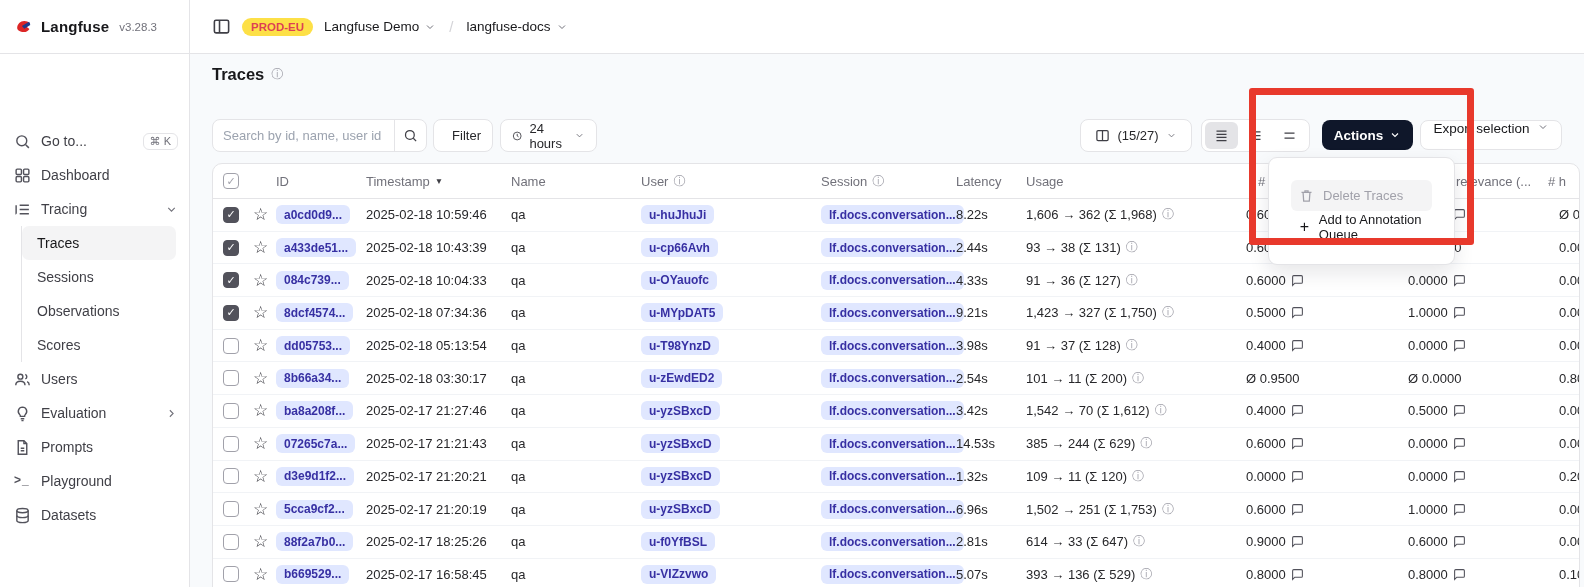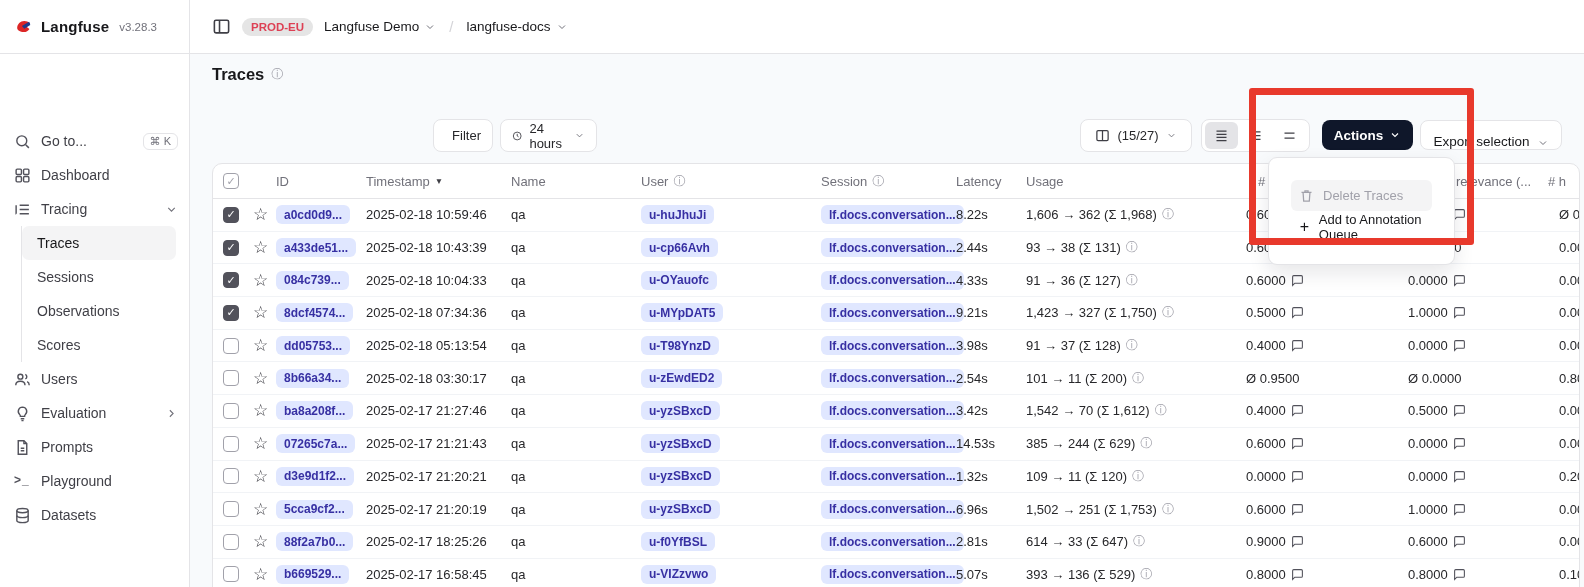--- a/index.html
+++ b/index.html
@@ -21,21 +21,21 @@
   .nav-item .spacer{flex:1;}
   .kbd{border:1px solid #e4e4e7;border-radius:6px;font-size:11px;color:#71717a;padding:1px 6px;background:#fff;}
   .subtree{margin-left:21px;border-left:1px solid #e4e4e7;padding-left:0;}
   .sub-item{height:34px;display:flex;align-items:center;font-size:14px;color:#3f3f46;padding-left:15px;margin-right:14px;cursor:pointer;}
   .sub-item.active{background:#f4f4f5;border-radius:7px;color:#18181b;font-weight:500;}
   .term-ic{font-size:12px;font-weight:700;color:#52525b;letter-spacing:1px;width:17px;}
 
   
   #topnav{position:absolute;left:190px;top:0;width:1394px;height:54px;background:#fff;border-bottom:1px solid #e4e4e7;
     display:flex;align-items:center;padding-left:22px;gap:11px;box-sizing:border-box;}
-  .env-badge{background:#e5e5e5;color:#dd4054;font-size:11.5px;font-weight:600;border-radius:999px;padding:3px 9px;}
+  .env-badge{background:#fde047;color:#dd4054;font-size:11.5px;font-weight:600;border-radius:999px;padding:3px 9px;}
   .crumb{font-size:13.5px;font-weight:500;color:#18181b;display:flex;align-items:center;gap:5px;cursor:pointer;}
   .chev{color:#71717a;}
   .slash{color:#d4d4d8;font-size:15px;margin:0 2px;}
 
   
   #main{position:absolute;left:190px;top:54px;width:1394px;height:533px;background:#f8fafc;overflow:hidden;}
   #page-title{position:absolute;left:22px;top:11px;font-size:16.5px;font-weight:700;color:#18181b;display:flex;align-items:center;gap:7px;}
   .info{color:#a1a1aa;font-size:12px;font-weight:400;}
 
   .btn{position:absolute;height:33px;background:#fff;border:1px solid #e4e4e7;border-radius:8px;display:flex;align-items:center;
@@ -46,21 +46,21 @@
   #search-btn{width:31px;border-left:1px solid #e4e4e7;display:flex;align-items:center;justify-content:center;color:#3f3f46;cursor:pointer;}
 
   #toggle-group{position:absolute;left:1011px;top:65px;width:109px;height:33px;background:#fff;border:1px solid #e4e4e7;border-radius:8px;
     display:flex;align-items:center;justify-content:space-between;padding:0 3px;box-sizing:border-box;}
   .tg-btn{width:33px;height:27px;border-radius:6px;display:flex;align-items:center;justify-content:center;color:#3f3f46;cursor:pointer;}
   .tg-btn.selected{background:#e4e4e7;}
 
   #actions-btn{position:absolute;left:1132px;top:66px;width:91px;height:30px;background:#0f172a;border-radius:8px;color:#fff;
     display:flex;align-items:center;justify-content:center;gap:6px;font-size:13.5px;font-weight:600;cursor:pointer;}
   #export-btn{position:absolute;left:1230px;top:66px;width:142px;height:30px;background:#fff;border:1px solid #e4e4e7;border-radius:8px;
-    display:flex;align-items:flex-end;justify-content:center;gap:7px;font-size:13.5px;color:#18181b;box-sizing:border-box;cursor:pointer;}
+    display:flex;align-items:flex-start;justify-content:center;gap:7px;font-size:13.5px;color:#18181b;box-sizing:border-box;cursor:pointer;}
 
   
   #table{position:absolute;left:22px;top:109px;width:1368px;height:430px;background:#fff;border:1px solid #e4e4e7;
     border-radius:10px 10px 0 0;box-sizing:border-box;overflow:hidden;}
   #thead{position:relative;height:34px;border-bottom:1px solid #e4e4e7;}
   .hcell{position:absolute;top:0;height:34px;display:flex;align-items:center;gap:5px;font-size:13px;color:#71717a;font-weight:500;white-space:nowrap;}
   .sortarrow{font-size:8.5px;color:#3f3f46;}
   .trow{position:relative;height:32.7px;border-bottom:1px solid #f1f3f6;box-sizing:border-box;}
   .cell{position:absolute;top:0;height:100%;display:flex;align-items:center;font-size:13px;color:#27272a;white-space:nowrap;}
   .badge{background:#e0e7ff;color:#3730a3;font-size:12px;font-weight:600;border-radius:6px;padding:2.5px 8px;cursor:pointer;}
@@ -226,20 +226,29 @@
         </span>
     </span>
   </header>
 
   <main id="main">
     <div id="page-title">
       <span>Traces</span>
         <span class="info">ⓘ</span>
     </div>
 
+    <div id="search-wrap">
+      <input id="search-input" placeholder="Search by id, name, user id" style="">
+      <span id="search-btn">
+          <svg viewBox="0 0 24 24" width="15" height="15" fill="none" stroke="currentColor" stroke-width="2">
+            <circle cx="11" cy="11" r="7"></circle>
+            <path d="M16.5 16.5L21 21"></path>
+          </svg>
+        </span>
+    </div>
     <div class="btn" style="left:243px;top:65px;width:60px;justify-content:center;">
       <svg width="14" height="14" viewBox="0 0 24 24" fill="none" stroke="#3f3f46" stroke-width="2">
           <path d="M3 4.5h18l-7 8v5.5l-4 2.5v-8z"></path>
         </svg>
       <span>Filter</span>
     </div>
     <div class="btn" style="left:310px;top:65px;width:97px;">
       <svg width="14" height="14" viewBox="0 0 24 24" fill="none" stroke="#3f3f46" stroke-width="2">
           <circle cx="12" cy="12" r="9"></circle>
           <path d="M12 7v5l3.2 2"></path>

